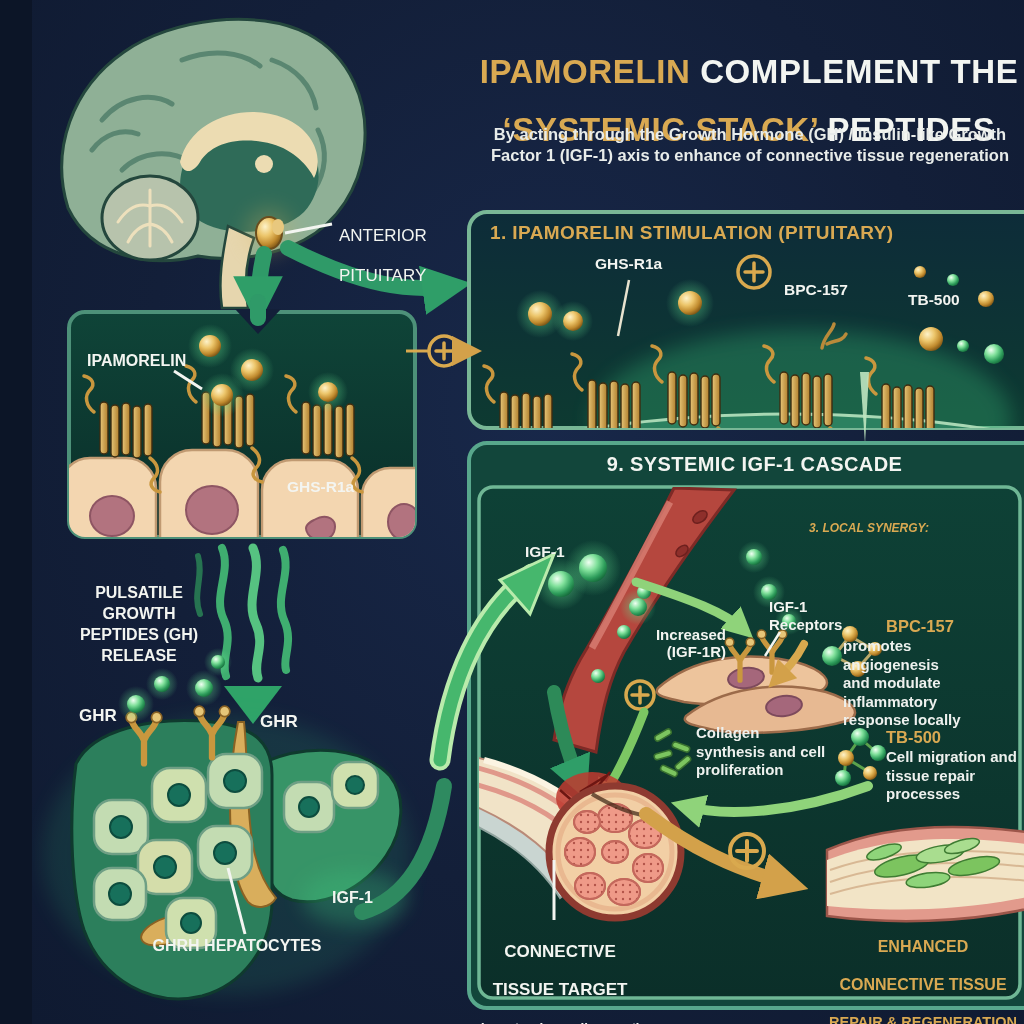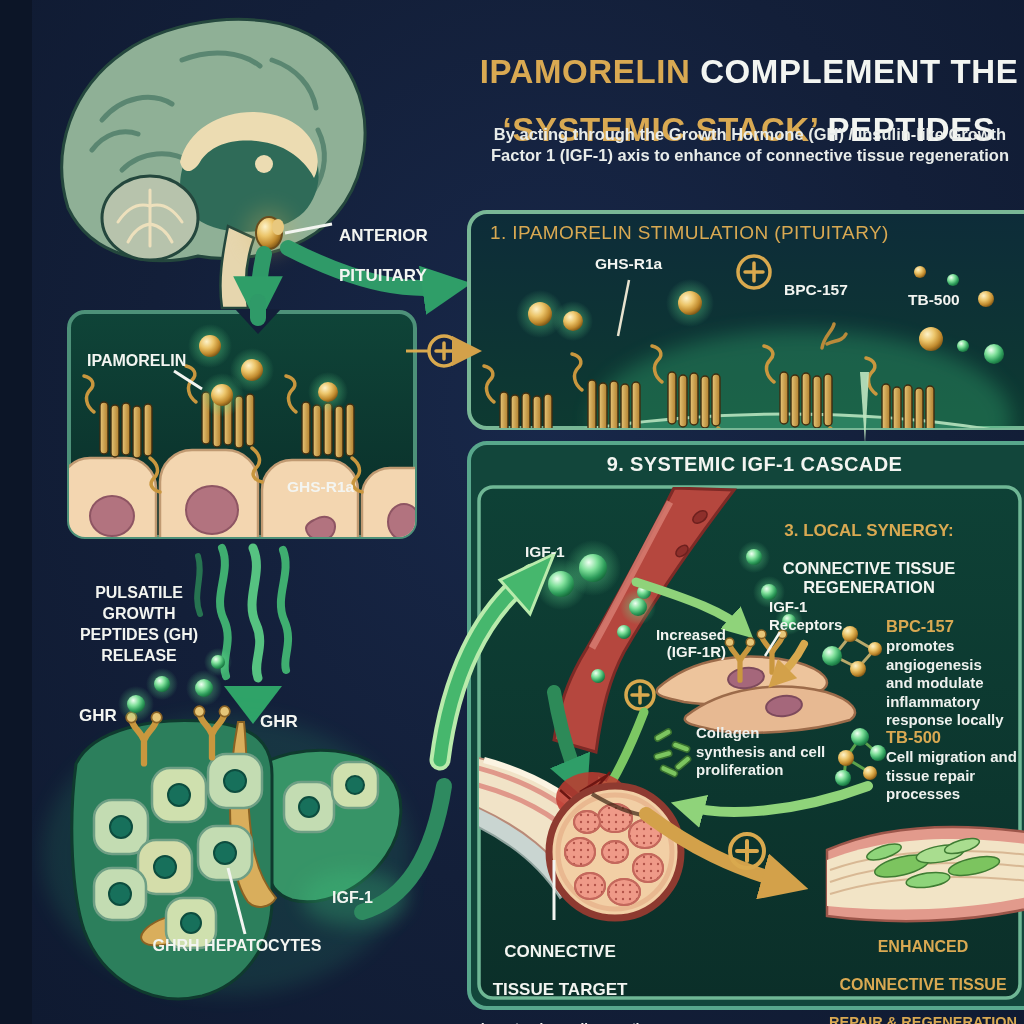--- a/index.html
+++ b/index.html
@@ -6,21 +6,21 @@
   .stage{position:relative;width:1024px;height:1024px;overflow:hidden;
          background:radial-gradient(ellipse at 50% 40%, #18284a 0%, #131f39 55%, #0f1a31 100%);
          font-family:"Liberation Sans", sans-serif;margin-left:32px;}
   .art{position:absolute;left:0;top:0;width:1024px;height:1024px;}
   .lbl{position:absolute;color:#f3f5f1;font-weight:700;white-space:pre-line;}
   .gold{color:#d9a952;}
   .ctr{text-align:center;}
   .rgt{text-align:right;}
   .title-line{font-size:33px;font-weight:800;letter-spacing:.6px;line-height:40px;white-space:nowrap;}
   .subtitle{font-size:16.5px;font-weight:600;line-height:21px;color:#e8ecea;}
-  .panel-title{font-size:19px;font-weight:400;letter-spacing:.4px;white-space:nowrap;}
+  .panel-title{font-size:19px;font-weight:700;letter-spacing:.4px;white-space:nowrap;}
   .small-bold{font-size:15.5px;font-weight:800;}
   .desc{font-size:15px;font-weight:600;line-height:18.5px;color:#eef1ee;}
 </style>
 </head>
 <body>
 
 <div class="stage">
 
 <svg class="art" viewBox="0 0 1024 1024">
 <defs>
@@ -407,21 +407,21 @@
 
 <line x1="253" y1="233" x2="300" y2="224" stroke="#f3f5f1" stroke-width="3"></line>
 </svg>
 
 <div class="lbl ctr" style="left:420px;top:34px;width:594px;">
   <div class="title-line"><span class="gold">IPAMORELIN </span><span>COMPLEMENT THE</span></div>
   <div class="title-line"><span class="gold">‘SYSTEMIC STACK’ </span><span>PEPTIDES</span></div>
 </div>
 <div class="lbl ctr subtitle" style="left:448px;top:124px;width:540px;">By acting through the Growth Hormone (GH) / Insulin-like Growth Factor 1 (IGF-1) axis to enhance of connective tissue regeneration</div>
 
-<div class="lbl" style="left:307px;top:206px;font-size:17px;font-weight:700;line-height:20px;">
+<div class="lbl" style="left:307px;top:206px;font-size:17px;font-weight:400;line-height:20px;">
   <div>ANTERIOR</div>
   <div>PITUITARY</div>
 </div>
 
 <div class="lbl panel-title gold" style="left:458px;top:222px;">1. IPAMORELIN STIMULATION (PITUITARY)</div>
 <div class="lbl small-bold" style="left:563px;top:255px;">GHS-R1a</div>
 <div class="lbl small-bold" style="left:752px;top:281px;">BPC-157</div>
 <div class="lbl small-bold" style="left:876px;top:291px;">TB-500</div>
 
 <div class="lbl" style="left:55px;top:352px;font-size:16px;font-weight:800;">IPAMORELIN</div>
@@ -431,30 +431,29 @@
 <div class="lbl" style="left:47px;top:706px;font-size:17px;font-weight:800;">GHR</div>
 <div class="lbl" style="left:228px;top:712px;font-size:17px;font-weight:800;">GHR</div>
 
 <div class="lbl ctr" style="left:120px;top:936px;width:170px;font-size:16px;font-weight:800;line-height:19px;">GHRH HEPATOCYTES</div>
 <div class="lbl" style="left:300px;top:889px;font-size:16px;font-weight:800;">IGF-1</div>
 
 <div class="lbl ctr" style="left:437px;top:453px;width:571px;font-size:20px;font-weight:800;letter-spacing:.4px;">9. SYSTEMIC IGF-1 CASCADE</div>
 <div class="lbl small-bold" style="left:493px;top:543px;">IGF-1</div>
 
 <div class="lbl ctr" style="left:728px;top:503px;width:218px;">
-  <div class="gold" style="font-size:17px;font-weight:800;">3. LOCAL SYNERGY:</div>
-  <div style="font-size:16.5px;font-weight:800;line-height:19px;">CONNECTIVE TISSUE REGENERATION</div>
+  <div class="gold" style="font-size:12px;font-weight:800;font-style:italic;">3. LOCAL SYNERGY:</div>
 </div>
 
 <div class="lbl" style="left:737px;top:598px;width:90px;font-size:15px;font-weight:700;line-height:18px;">IGF-1 Receptors</div>
 <div class="lbl rgt" style="left:602px;top:626px;width:92px;font-size:15px;font-weight:800;line-height:17px;">Increased (IGF-1R)</div>
 <div class="lbl desc" style="left:664px;top:724px;width:132px;">Collagen synthesis and cell proliferation</div>
 
 <div class="lbl gold" style="left:854px;top:617px;font-size:16.5px;font-weight:800;">BPC-157</div>
-<div class="lbl desc" style="left:854px;top:637px;width:126px;">promotes angiogenesis and modulate inflammatory response locally</div>
+<div class="lbl desc" style="left:811px;top:637px;width:126px;">promotes angiogenesis and modulate inflammatory response locally</div>
 <div class="lbl gold" style="left:854px;top:728px;font-size:16.5px;font-weight:800;">TB-500</div>
 <div class="lbl desc" style="left:854px;top:748px;width:136px;">Cell migration and tissue repair processes</div>
 
 <div class="lbl ctr" style="left:447px;top:924px;width:162px;">
   <div style="font-size:17px;font-weight:800;">CONNECTIVE</div>
   <div style="font-size:17px;font-weight:800;">TISSUE TARGET</div>
   <div style="font-size:13.5px;font-weight:600;margin-top:2px;">(e.g., tendon or ligament)</div>
 </div>
 
 <div class="lbl ctr gold" style="left:795px;top:918px;width:192px;line-height:19px;">

